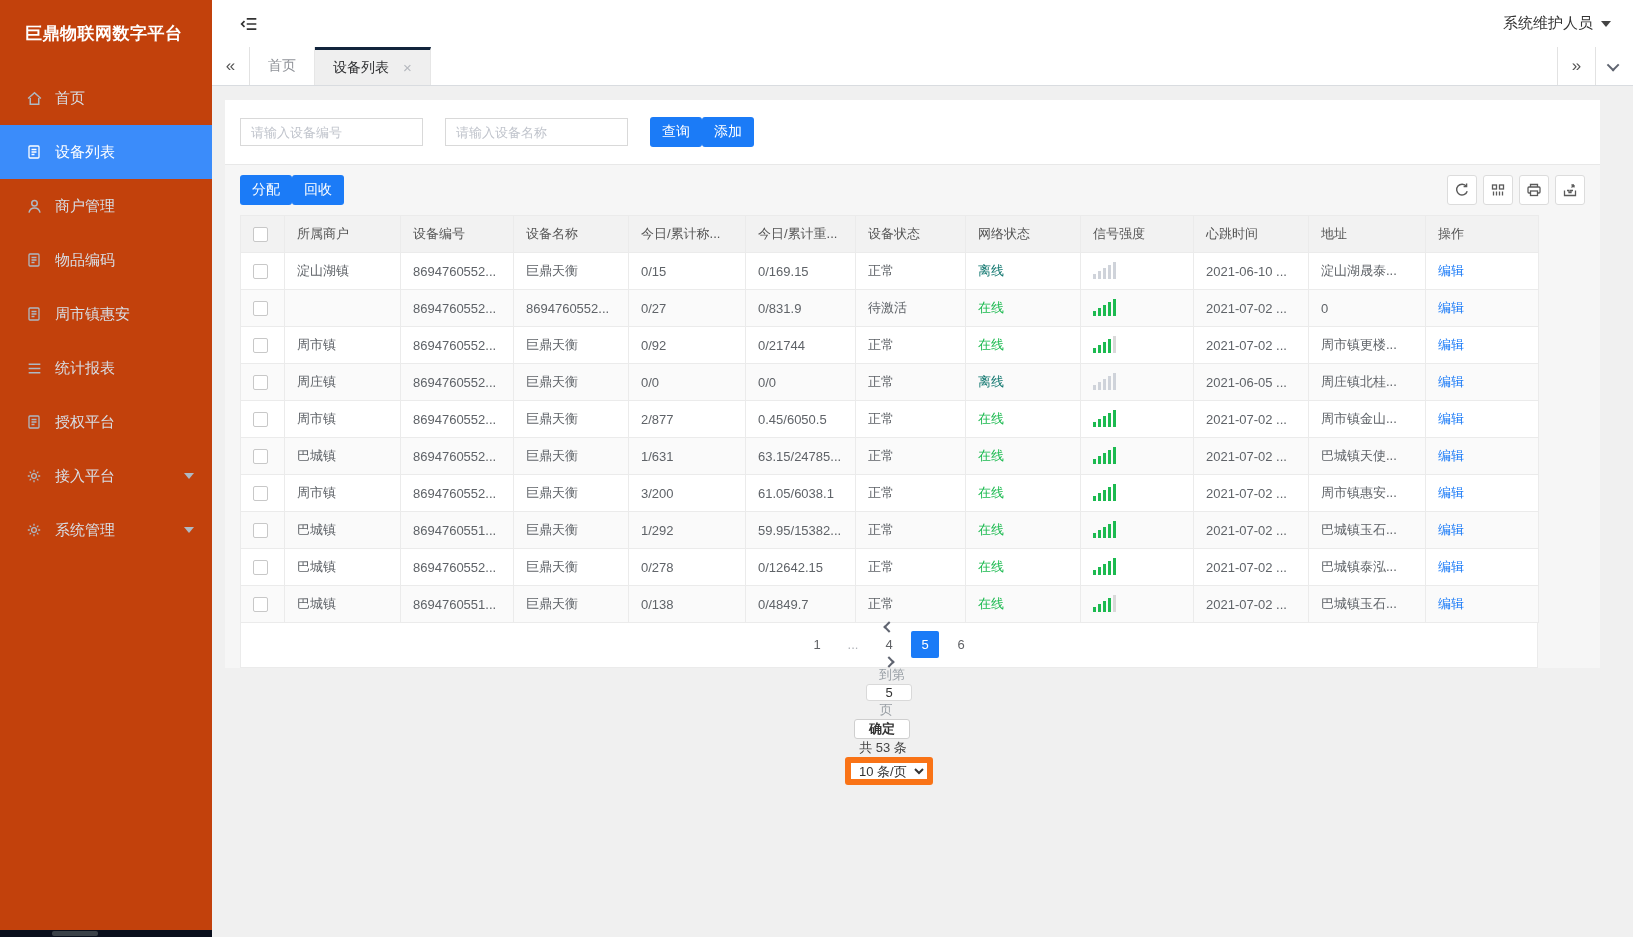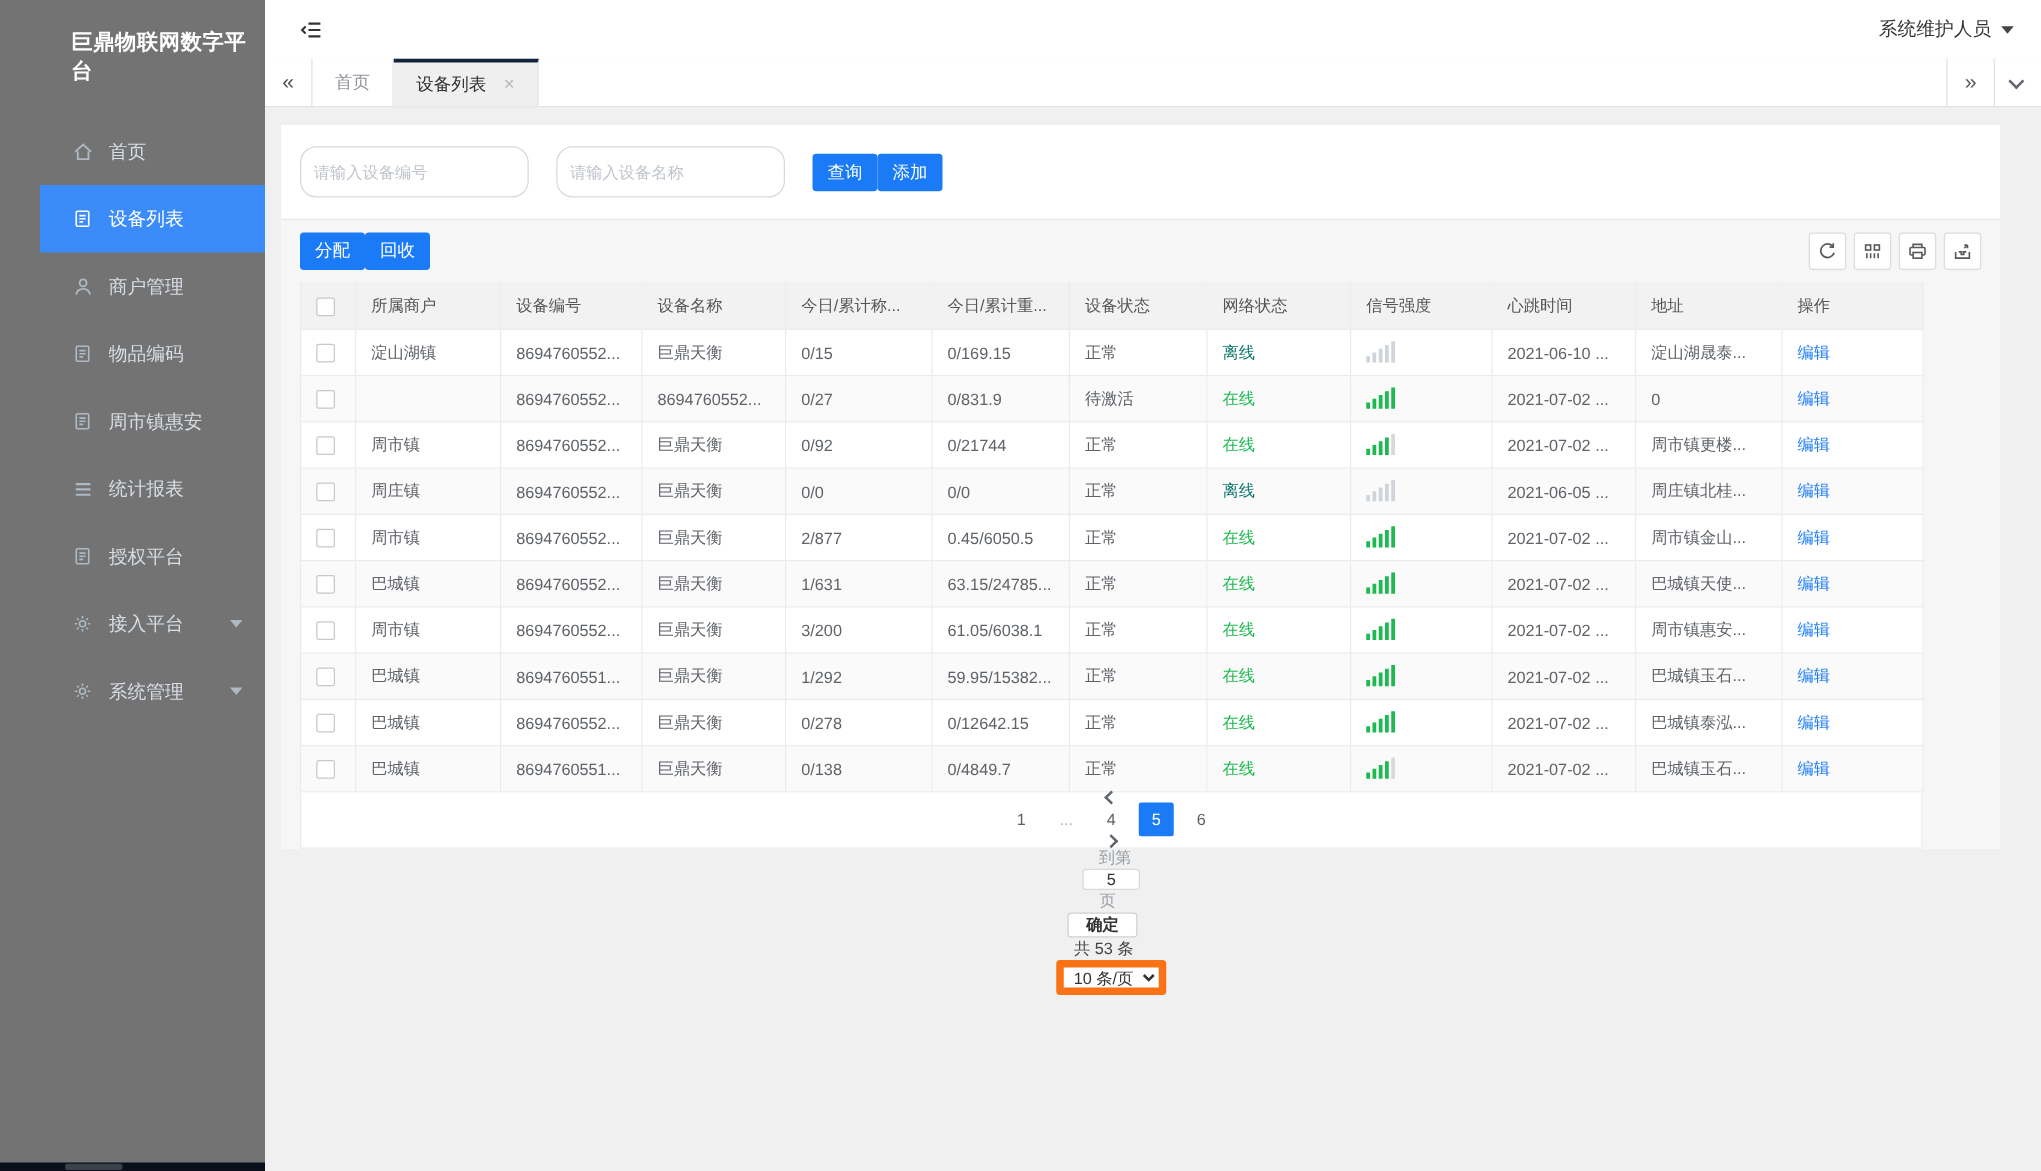--- a/index.html
+++ b/index.html
@@ -1,21 +1,21 @@
 <!DOCTYPE html>
 <html><head>
 <meta charset="utf-8">
 <style>
   * { box-sizing: border-box; margin: 0; padding: 0; }
   html,body { width:1633px; height:937px; overflow:hidden;
     font-family:"Liberation Sans","DejaVu Sans",sans-serif; background:#f0f0f0; }
   .root { position:relative; width:1633px; height:937px; display:flex; }
 
   
-  .sidebar { width:212px; height:100%; background:#737373; flex:0 0 212px; color:#d8dee5;padding-left:32px; }
+  .sidebar { width:212px; height:100%; background:#c2410c; flex:0 0 212px; color:#d8dee5; }
   .side-title { color:#fff; font-size:17px; font-weight:600; padding:22px 0 26px 25px; letter-spacing:0.5px; }
   .side-item { height:54px; display:flex; align-items:center; padding:0 18px 0 25px; font-size:15px; cursor:pointer; position:relative; }
   .side-item .ico { width:18px; height:18px; margin-right:12px; display:inline-flex; align-items:center; justify-content:center; color:#aeb9c4; }
   .side-item.active { background:#3b8cfa; color:#fff; }
   .side-item.active .ico { color:#fff; }
   .side-caret { margin-left:auto; width:0; height:0; border-left:5px solid transparent; border-right:5px solid transparent; border-top:6px solid #aeb9c4; }
 
   
   .main { flex:1; display:flex; flex-direction:column; height:100%; }
   .topbar { height:47px; background:#fff; display:flex; align-items:center; padding:0 22px 0 24px; }
@@ -32,21 +32,21 @@
   .tab .close-x { margin-left:14px; color:#b4b7bd; font-size:15px; line-height:1; }
   .tab-spacer { flex:1; }
   .chev { display:inline-block; width:9px; height:9px; border-left:2px solid #5f6470; border-bottom:2px solid #5f6470; }
   .chev.down { transform:rotate(-45deg) translateY(-2px); }
 
   
   .content { flex:1; padding:14px 33px 0 13px; background:#f0f0f0; }
   .card { background:#fff; width:100%; }
 
   .search-row { padding:17px 15px; display:flex; align-items:center; border-bottom:1px solid #e8e8e8; }
-  .search-input { width:183px; height:41px; border:1px solid #d9d9d9; border-radius:13px; padding:0 10px; font-size:13px; color:#333; margin-right:22px; outline:none; }
+  .search-input { width:183px; height:28px; border:1px solid #d9d9d9; border-radius:0; padding:0 10px; font-size:13px; color:#333; margin-right:22px; outline:none; }
   .search-input::placeholder { color:#c0c4cc; }
   .btn-blue { height:30px; padding:0 12px; background:#1b7bf7; color:#fff; border:none; border-radius:3px; font-size:14px; cursor:pointer; 
     font-family:"Liberation Sans","DejaVu Sans",sans-serif; }
 
   .panel { background:#f6f6f6; padding:0 15px 0 15px; }
   .panel-toolbar { height:50px; display:flex; align-items:center; }
   .tool-icons { margin-left:auto; display:flex; gap:6px; }
   .icon-btn { width:30px; height:30px; background:#fff; border:1px solid #dcdcdc; border-radius:3px; display:flex; align-items:center; justify-content:center; cursor:pointer; color:#5a5a5a; }
 
   table.grid { border-collapse:collapse; table-layout:fixed; width:1298px; background:#fff; font-size:13px; color:#5f6368; }

